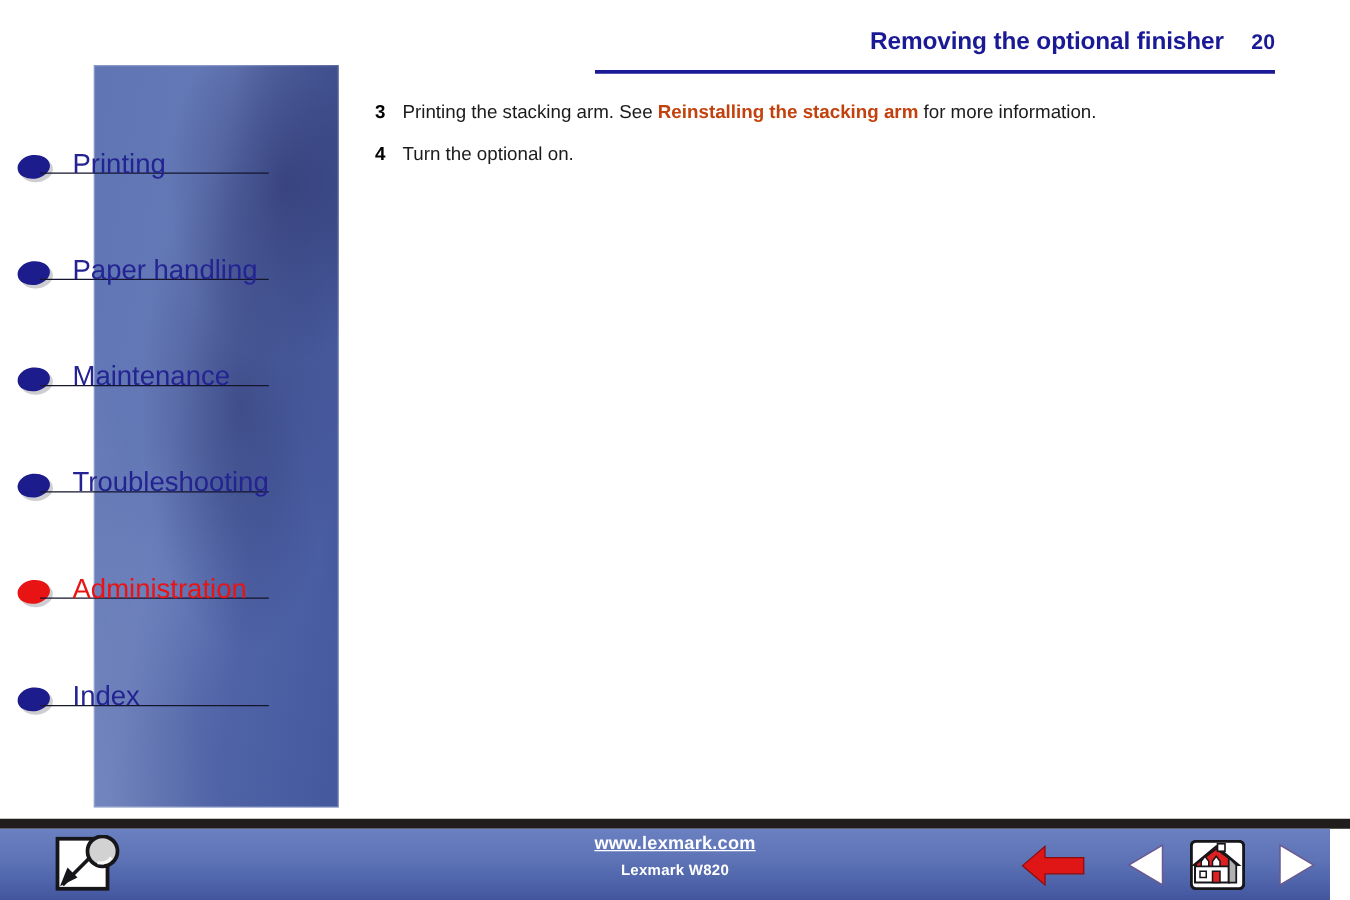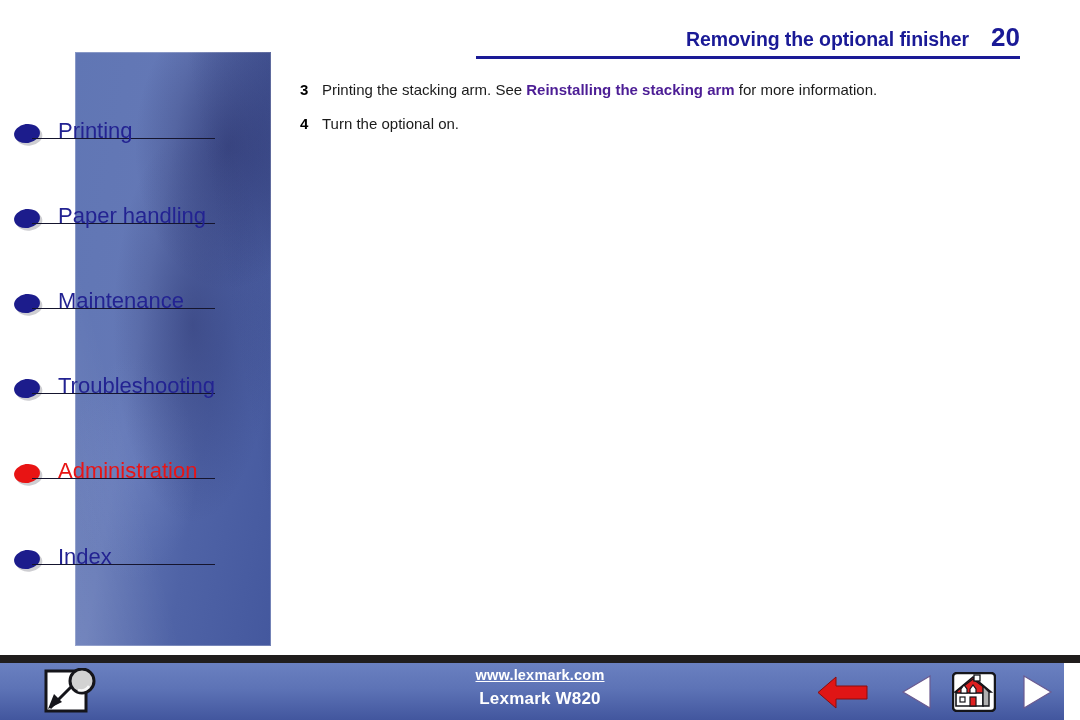--- a/index.html
+++ b/index.html
@@ -29,21 +29,21 @@
     height: 28px;
   }
   #header-title {
     font-size: 19.5px;
     font-weight: bold;
     color: #1a1a96;
     letter-spacing: -0.1px;
     white-space: nowrap;
   }
   #header-pagenum {
-    font-size: 26px;
+    font-size: 17px;
     font-weight: bold;
     color: #1a1a96;
   }
   #header-rule {
     position: absolute;
     left: 0; top: 34px;
     width: 544px; height: 3px;
     background: #1a1a96;
   }
 
@@ -120,21 +120,21 @@
   }
   .step-num {
     width: 22px;
     flex: 0 0 22px;
     font-weight: bold;
     font-size: 15px;
     color: #000000;
   }
   .step-text { flex: 1; }
   .step-link {
-    color: #4c1d95;
+    color: #c2410c;
     font-weight: bold;
     cursor: pointer;
   }
 
   
   #footer-topbar {
     position: absolute;
     left: 0; top: 655px;
     width: 1080px; height: 8px;
     background: #201d1c;
@@ -162,21 +162,21 @@
   #footer-url {
     font-size: 14.5px;
     font-weight: bold;
     color: #ffffff;
     text-decoration: underline;
     cursor: pointer;
     letter-spacing: 0.2px;
   }
   #footer-product {
     margin-top: 6px;
-    font-size: 17px;
+    font-size: 12px;
     font-weight: bold;
     color: #ffffff;
     letter-spacing: 0.2px;
   }
 
   .nav-btn { position: absolute; cursor: pointer; }
   #btn-back  { left: 816px; top: 673px; width: 52px; height: 38px; }
   #btn-prev  { left: 900px; top: 674px; width: 34px; height: 36px; }
   #btn-home  { left: 952px; top: 672px; width: 44px; height: 40px; }
   #btn-next  { left: 1020px; top: 674px; width: 34px; height: 36px; }

